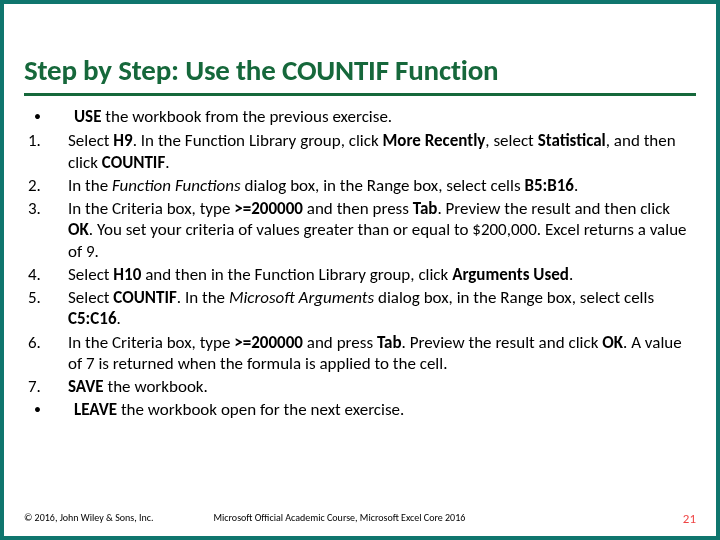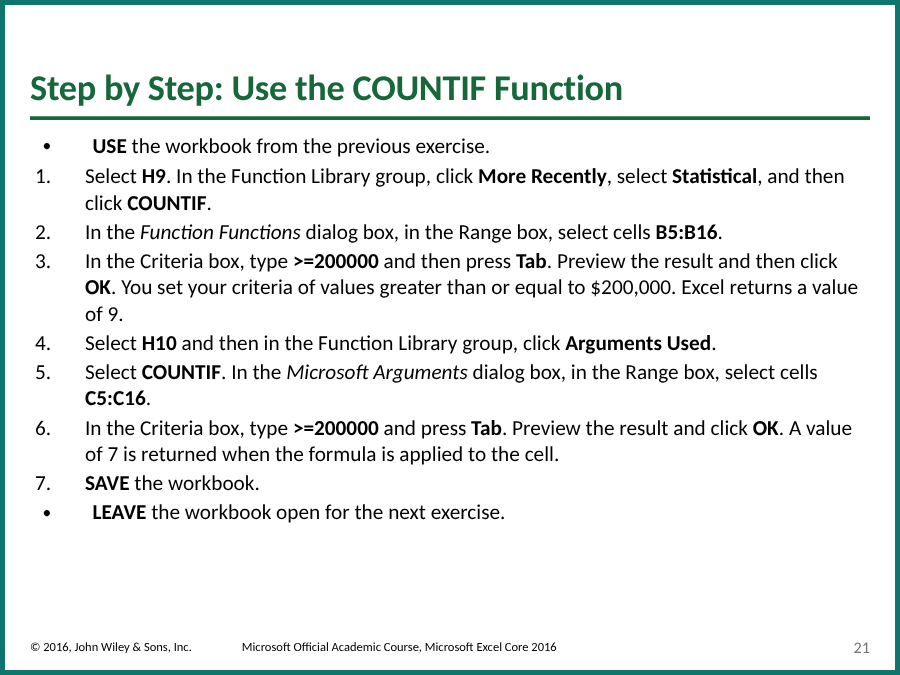--- a/index.html
+++ b/index.html
@@ -67,25 +67,25 @@
     position: absolute;
     left: 20px;
     right: 20px;
     bottom: 10px;
     font-size: 10px;
     color: #000;
     display: flex;
     align-items: flex-start;
   }
   .footer .mid {
-    margin-left: 40px;
+    margin-left: 60px;
   }
   .footer .pg {
     margin-left: auto;
-    color: #737373;
+    color: #ef4444;
     font-size: 13px;
   }
 </style>
 </head>
 <body>
 
 <div class="slide">
   <div class="inner">
     <div class="title">Step by Step: Use the COUNTIF Function</div>
     <hr class="rule">

